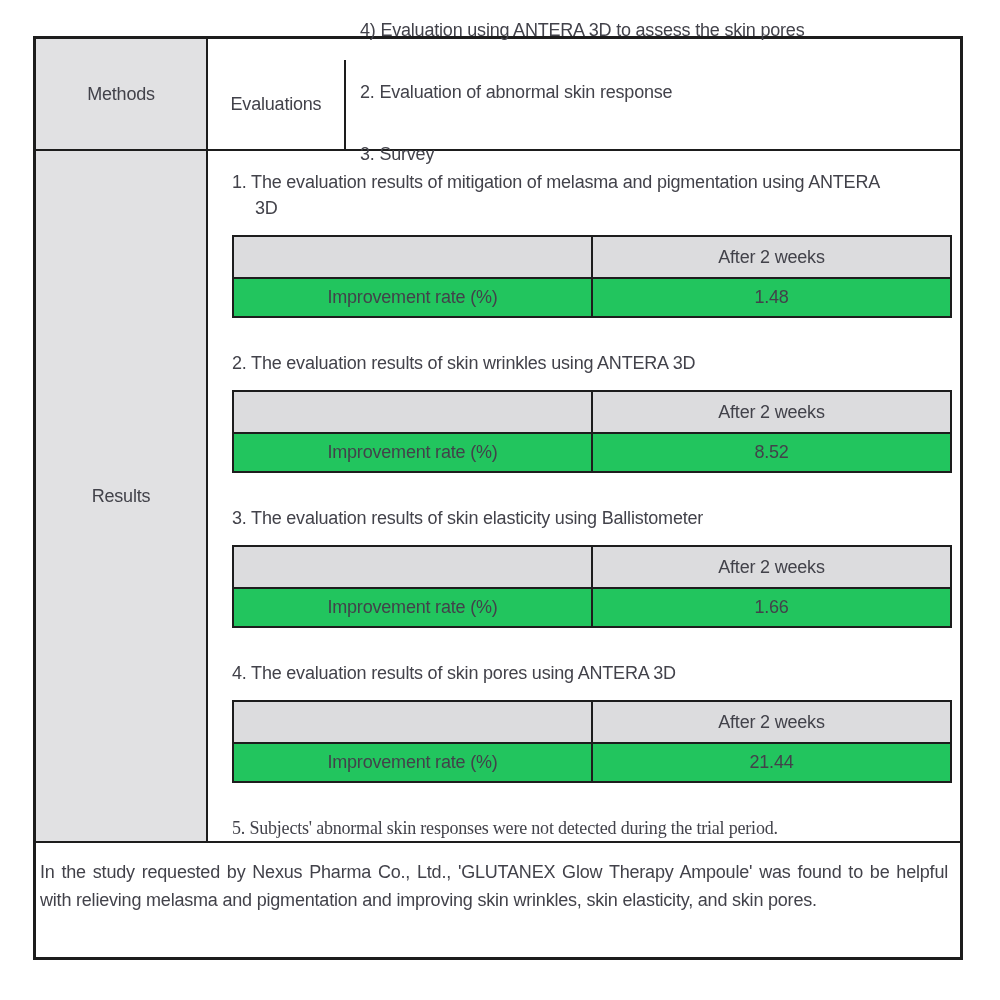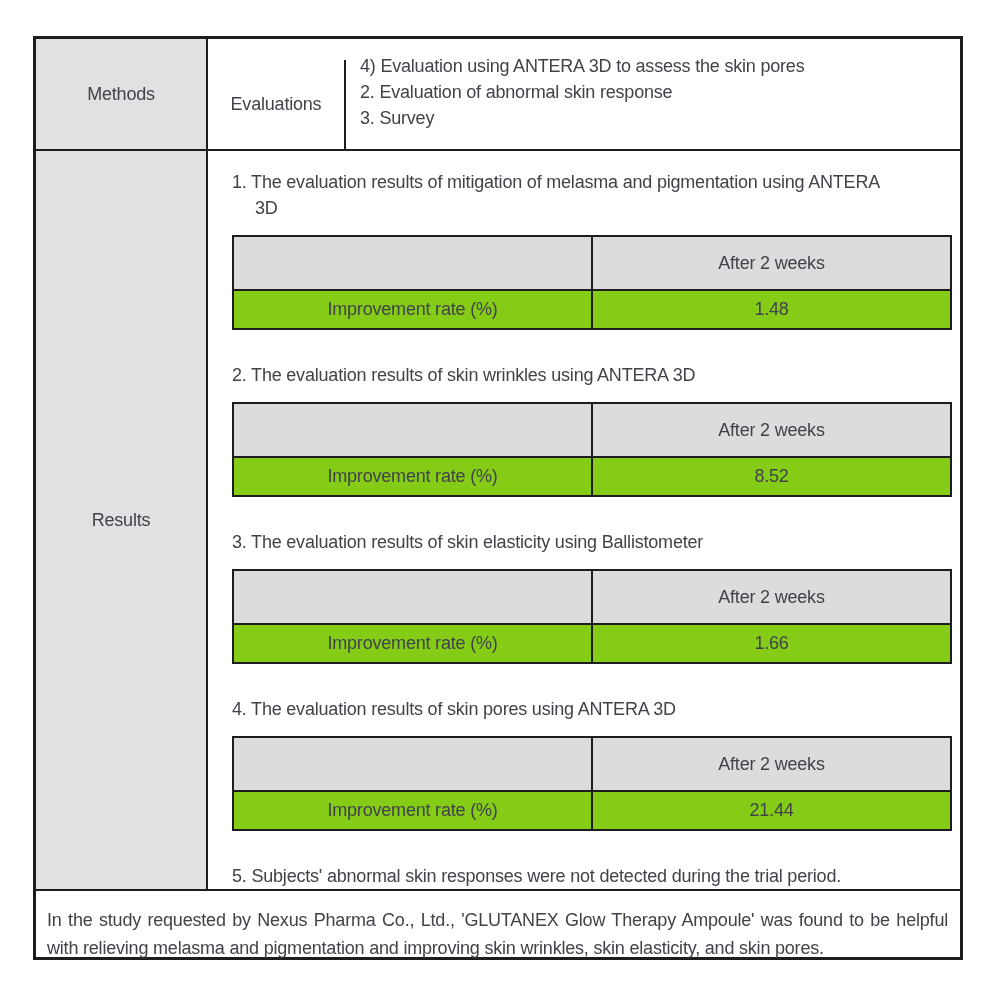--- a/index.html
+++ b/index.html
@@ -39,20 +39,21 @@
     font-size: 18px;
     letter-spacing: -0.2px;
     margin-top: 21px;
   }
   .methods-content {
     flex: 1 1 auto;
     display: flex; flex-direction: column; justify-content: center;
     padding: 0 10px 4px 14px;
     font-size: 18px; line-height: 26px;
     letter-spacing: -0.2px;
+    gap: 36px;
   }
   .results-content {
     flex: 1 1 auto;
     padding: 18px 14px 0 24px;
     font-size: 18px;
     letter-spacing: -0.2px;
   }
   .result-section { margin-bottom: 32px; }
   .section-heading {
     line-height: 26px;
@@ -65,27 +66,27 @@
     border-collapse: collapse;
     width: 720px;
     table-layout: fixed;
   }
   .mini-table td {
     border: 2px solid #1d1d1d;
     text-align: center; vertical-align: middle;
     font-size: 18px;
     letter-spacing: -0.2px;
   }
-  .mini-table tr.head td { background: #dcdcde; height: 54px; }
-  .mini-table tr.data td { background: #84cc16; height: 39px; }
-  .results-note { line-height: 26px; }
+  .mini-table tr.head td { background: #dcdcde; height: 42px; }
+  .mini-table tr.data td { background: #22c55e; height: 39px; }
+  .results-note { line-height: 26px; font-family: Liberation Serif, serif; }
 
   .conclusion-text {
     flex: 1 1 auto;
-    padding: 15px 12px 0 11px;
+    padding: 15px 12px 0 4px;
     font-size: 18px; line-height: 28px;
     letter-spacing: -0.2px;
     text-align: justify;
   }
 </style>
 </head>
 <body>
 
 <div class="page">
   <div class="outer-table">

